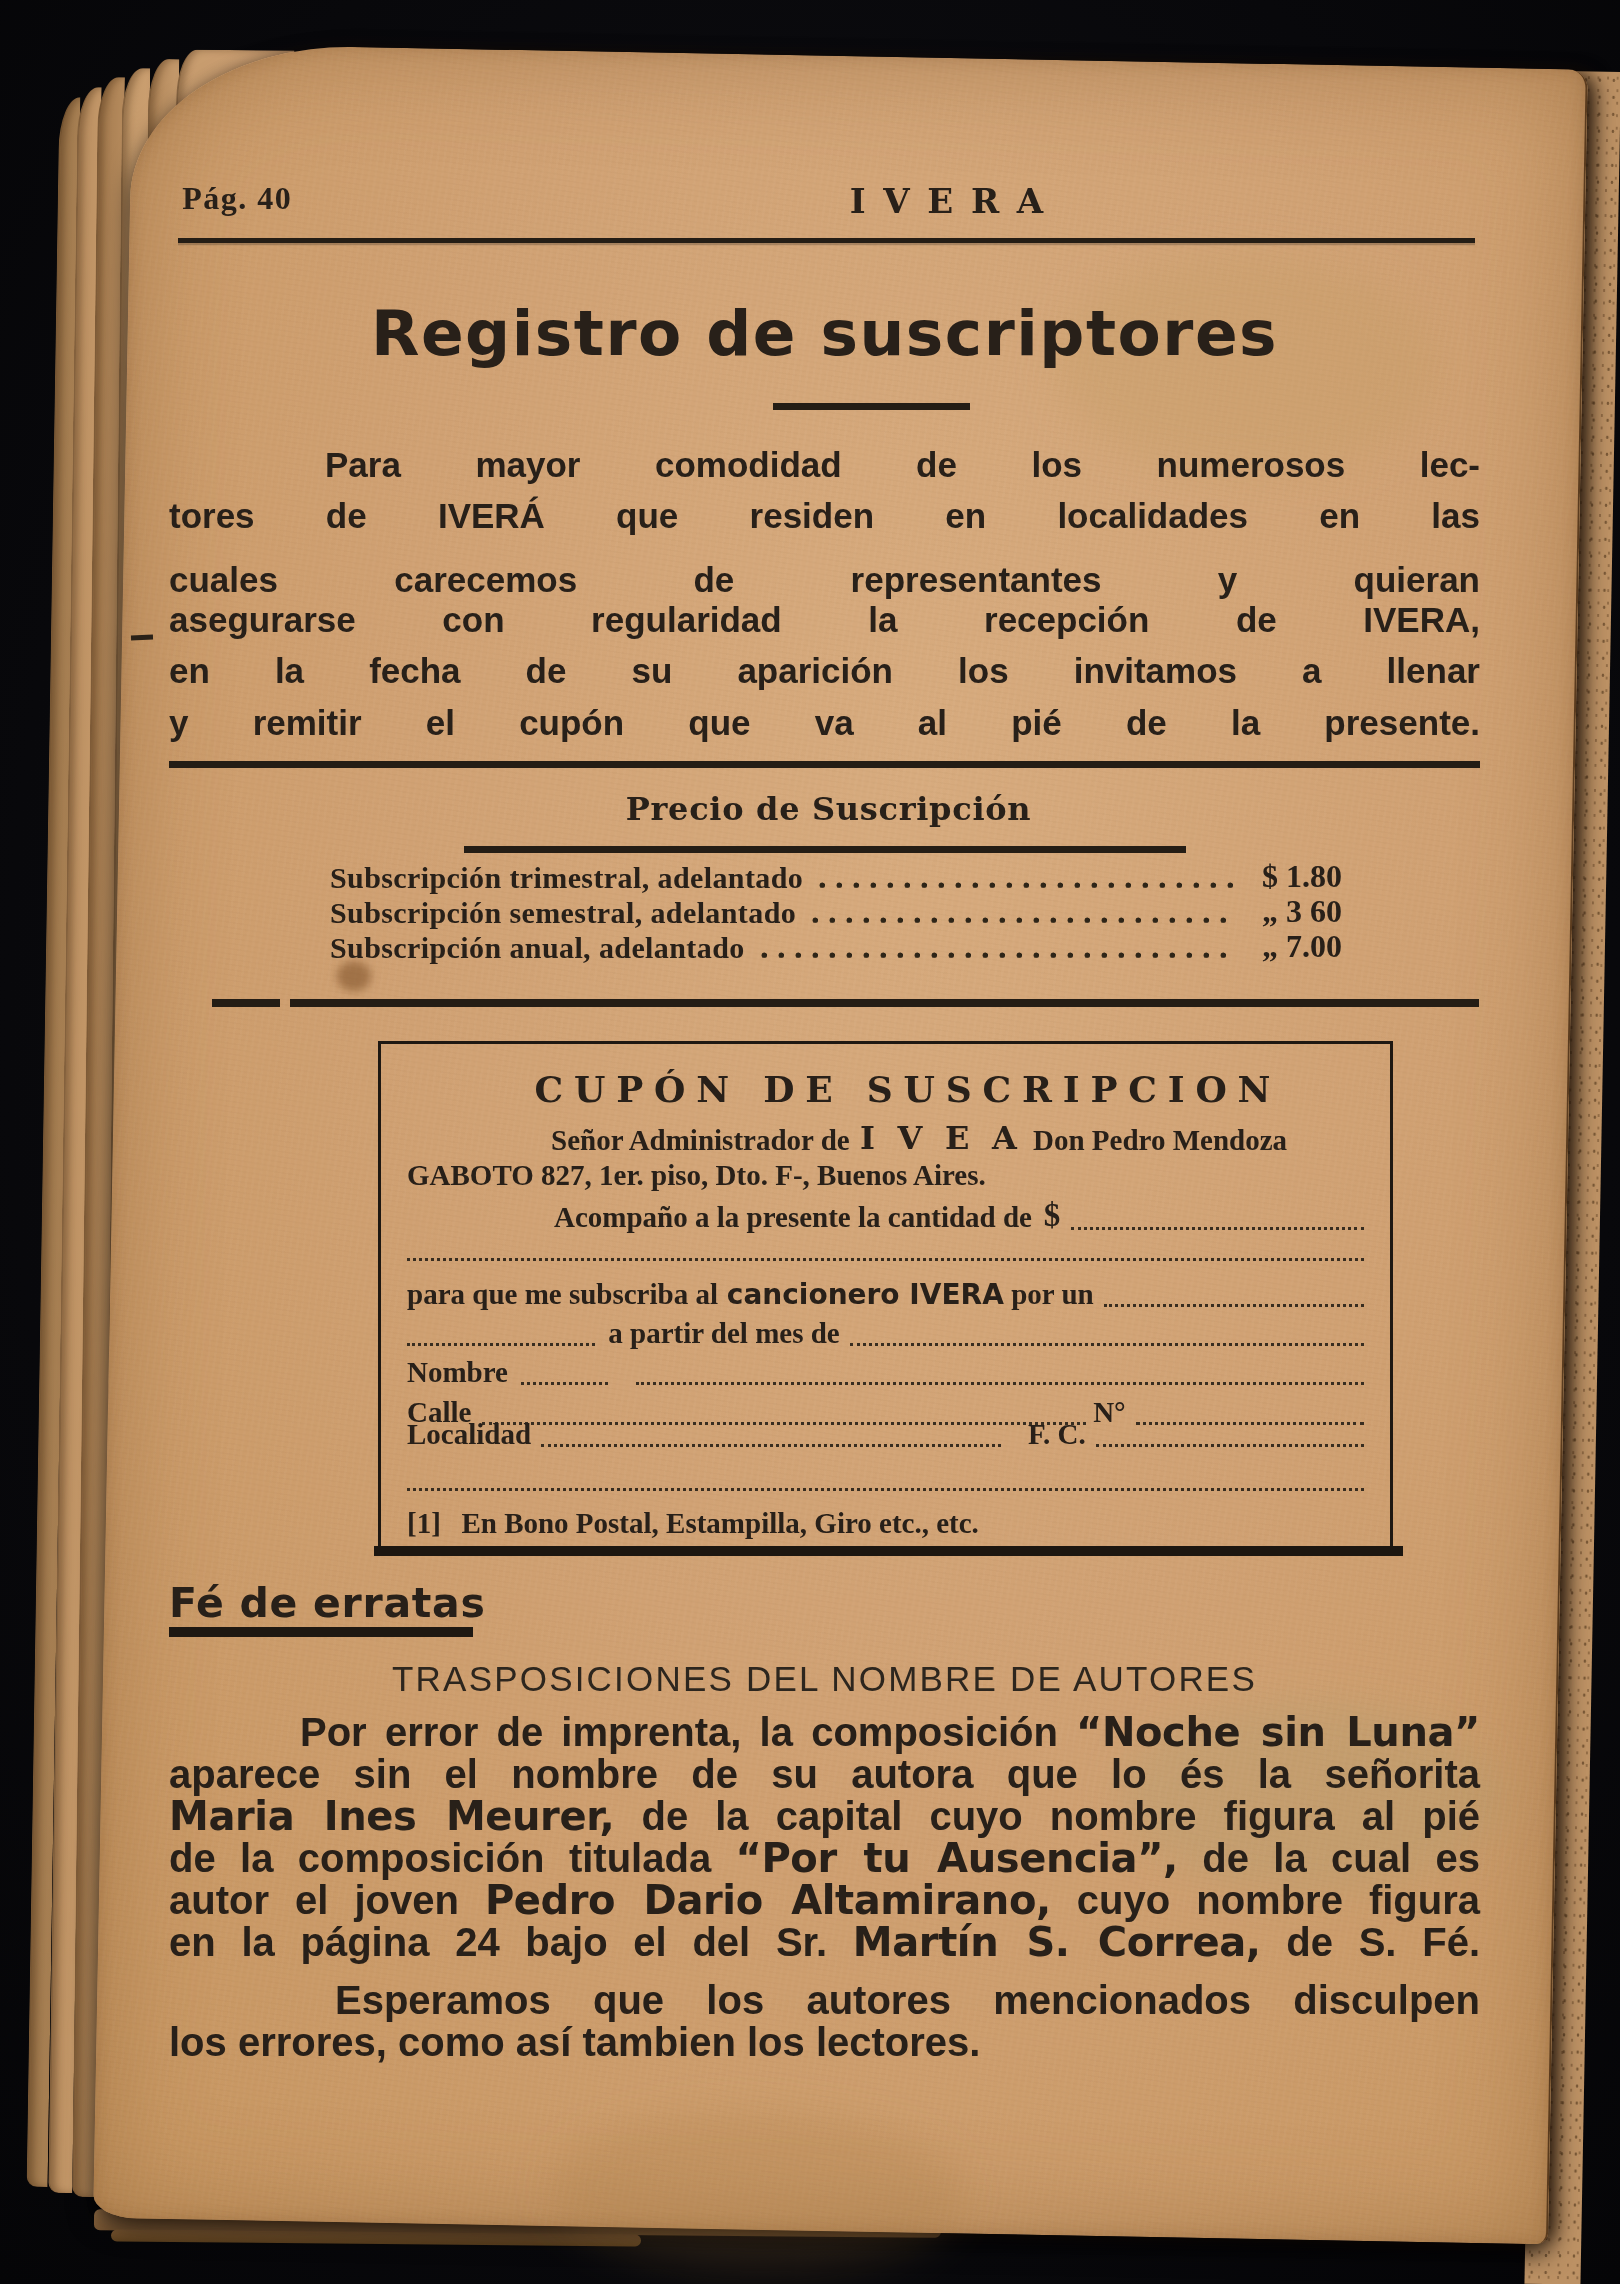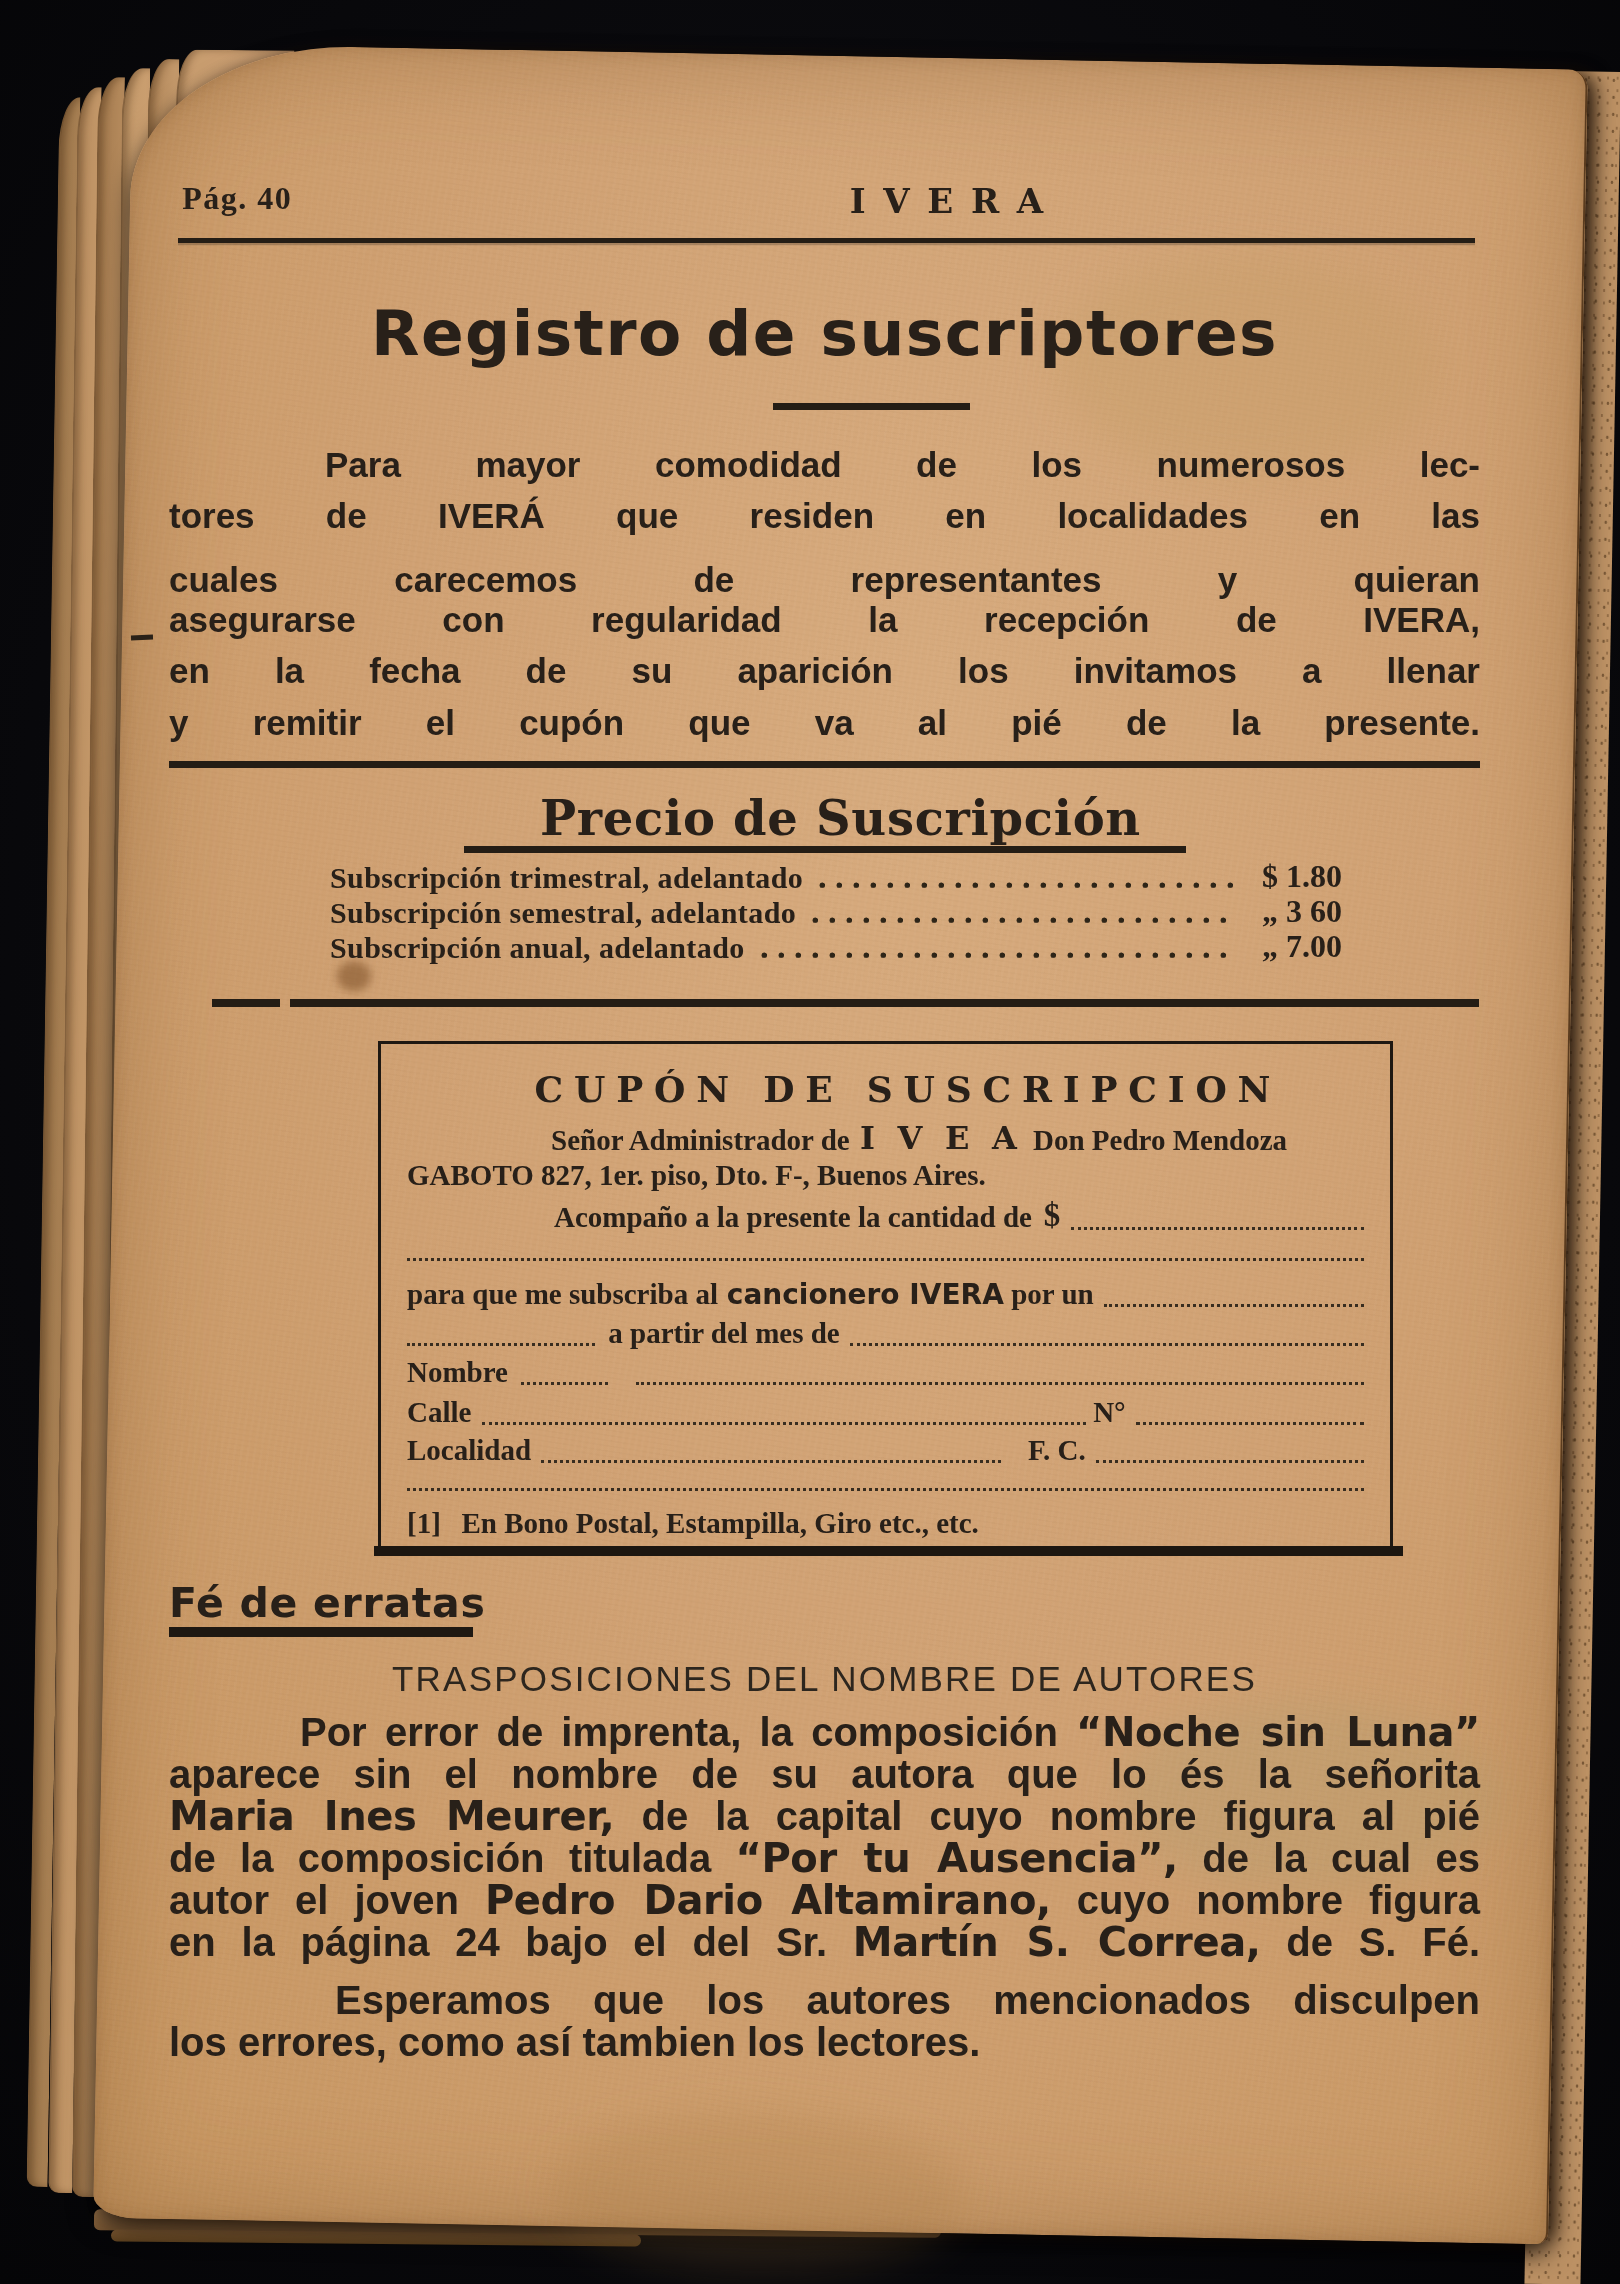--- a/index.html
+++ b/index.html
@@ -79,21 +79,21 @@
 
   .page-title { left:0; top:256px; width:1311px; text-align:center;
                 font-size:63px; letter-spacing:1.5px; }
   .title-divider { left:50%; top:362px; width:197px; height:7.4px; margin-left:-52px;
                    background:#241d15; }
 
   .iline { left:0; width:1311px; height:52px; line-height:52px; font-size:35px;
            text-align:justify; text-align-last:justify; white-space:nowrap; }
   .intro-rule { left:0; top:720px; width:1311px; height:6.6px; background:#241d15; }
 
-  .pr-head { left:16px; top:749px; width:1311px; text-align:center; font-size:48px;
+  .pr-head { left:4px; top:749px; width:1311px; text-align:center; font-size:32px;
              letter-spacing:0.7px; }
   .pr-rule { left:295px; top:805px; width:722px; height:7.4px; background:#241d15; }
   .prow { left:0; width:1311px; height:35px; display:flex; align-items:flex-end;
           padding:0 107px 0 161px; font-size:30px; }
   .prow .lbl { white-space:nowrap; letter-spacing:0.4px; }
   .leader { flex:1; height:6.6px; margin:0 25px 6.6px 16px;
             background-image:radial-gradient(circle at 3.3px 3.3px, #2e2518 2.5px, rgba(0,0,0,0) 3.1px);
             background-size:17px 6.6px; background-repeat:repeat-x; }
   .prow .price { width:111px; white-space:nowrap; font-size:32px; }
 
@@ -121,21 +121,21 @@
   .c-sub1 { top:234px; }
   .c-sansbrand { font-family:"DejaVu Sans", sans-serif; font-weight:700; font-size:28px;
                  margin:0 7.4px 0 8.8px; }
   .c-sub2 { top:273px; }
   .c-sub2 .pre { width:188px; margin:0 13.3px 4.4px 0; }
   .c-name { top:312px; }
   .c-name .short { width:87px; margin:0 17.7px 4.4px 13.3px; flex:none; }
   .c-calle { top:352px; }
   .c-calle .d1 { flex:none; width:604px; }
   .c-calle .num { margin-left:7.4px; }
-  .c-loc { top:390px; }
+  .c-loc { top:374px; }
   .c-loc .d1 { flex:none; width:460px; margin-right:26.5px; }
   .c-note { top:463px; font-size:28px; }
   .c-note .fn { margin-right:20.6px; }
   .box-bottom-bar { left:205px; top:1505px; width:1029px; height:10.3px; background:#1c1610; }
 
   
   .fe-head { left:0; top:1538px; font-size:41px; letter-spacing:0.7px; }
   .fe-rule { left:0; top:1586px; width:304px; height:10.3px; background:#1e1812; }
   .fe-sub  { left:0; top:1618px; width:1311px; text-align:center; font-size:35px;
              font-weight:400; letter-spacing:2.2px; color:#2d261e; }

